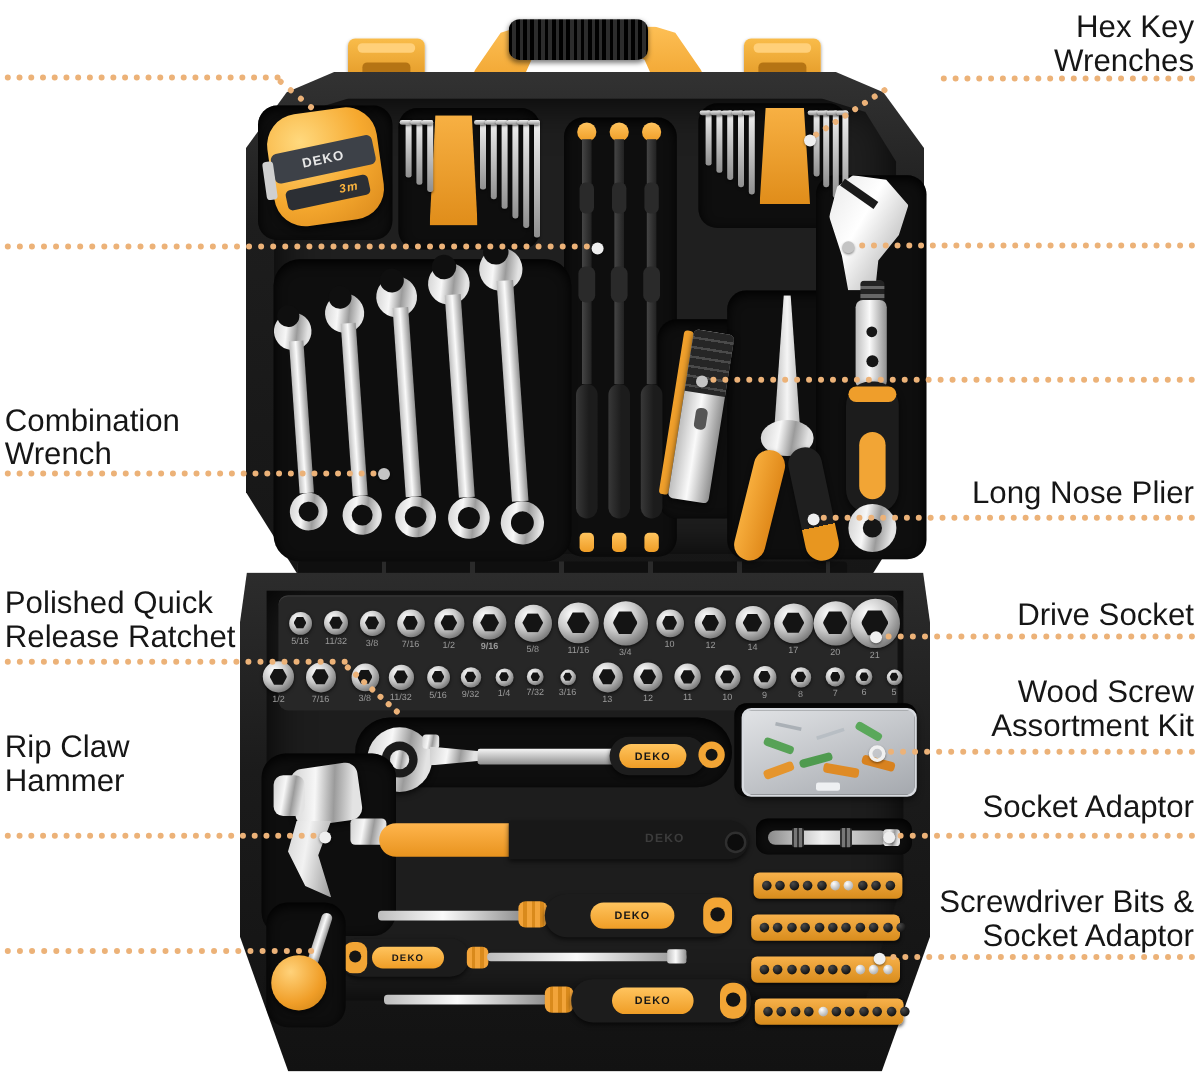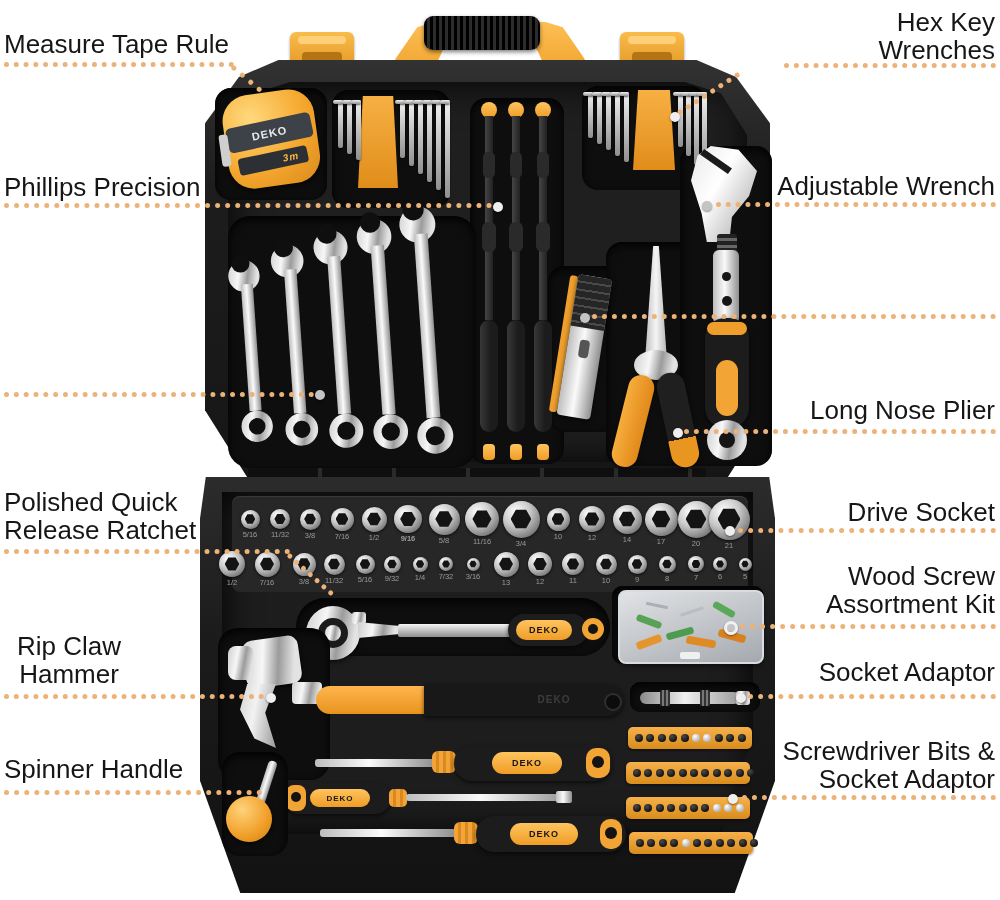--- a/index.html
+++ b/index.html
@@ -507,28 +507,25 @@
         <div class="bitdot silver" style="left: 52.6px; top: 7px;"></div>
         <div class="bitdot" style="left: 64px; top: 7px;"></div>
         <div class="bitdot" style="left: 75.4px; top: 7px;"></div>
         <div class="bitdot" style="left: 86.8px; top: 7px;"></div>
         <div class="bitdot" style="left: 98.2px; top: 7px;"></div>
         <div class="bitdot" style="left: 109.6px; top: 7px;"></div>
         <div class="bitdot" style="left: 121px; top: 7px;"></div>
       </div>
     </div>
 
-  <div class="lbl" id="lbl-measure" style="left:4px;top:30px;">Measure Tape Rule</div>
-  <div class="lbl" id="lbl-phillips" style="left:4px;top:173px;">Phillips Precision</div>
+  <div class="lbl" id="lbl-combo" style="left:4px;top:336px;max-width:170px;">Combination Wrench</div>
   <div class="lbl" id="lbl-ratchet" style="left:4px;top:488px;max-width:215px;">Polished Quick Release Ratchet</div>
-  <div class="lbl" id="lbl-hammer" style="left:4px;top:632px;max-width:130px;text-align:center;">Rip Claw Hammer</div>
-  <div class="lbl" id="lbl-spinner" style="left:4px;top:755px;">Spinner Handle</div>
+  <div class="lbl" id="lbl-hammer" style="left:4px;top:608px;max-width:130px;">Rip Claw Hammer</div>
 
   <div class="lbl r" style="right:5px;top:8px;width:150px;">Hex Key Wrenches</div>
-  <div class="lbl r" style="right:5px;top:172px;width:300px;">Adjustable Wrench</div>
   <div class="lbl r" style="right:5px;top:396px;width:300px;">Long Nose Plier</div>
   <div class="lbl r" style="right:5px;top:498px;width:300px;">Drive Socket</div>
   <div class="lbl r" style="right:5px;top:562px;width:180px;">Wood Screw Assortment Kit</div>
   <div class="lbl r" style="right:5px;top:658px;width:300px;">Socket Adaptor</div>
   <div class="lbl r" style="right:5px;top:737px;width:250px;">Screwdriver Bits &amp; Socket Adaptor</div>
 
   <div class="dotline" style="left:4px;top:62px;width:230px;"></div>
   <div class="dotline" style="left:232px;top:64px;width:38px;transform:rotate(40deg);"></div>
   <div class="dotline" style="left:4px;top:203px;width:488px;"></div>
   <div class="enddot" style="left:493px;top:202px;"></div>

